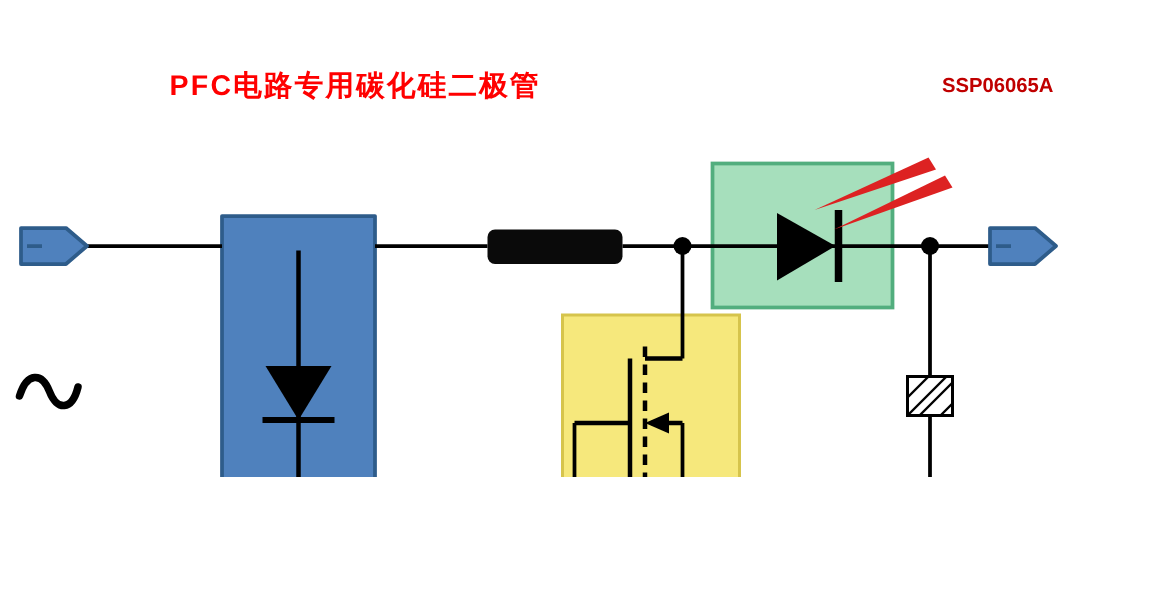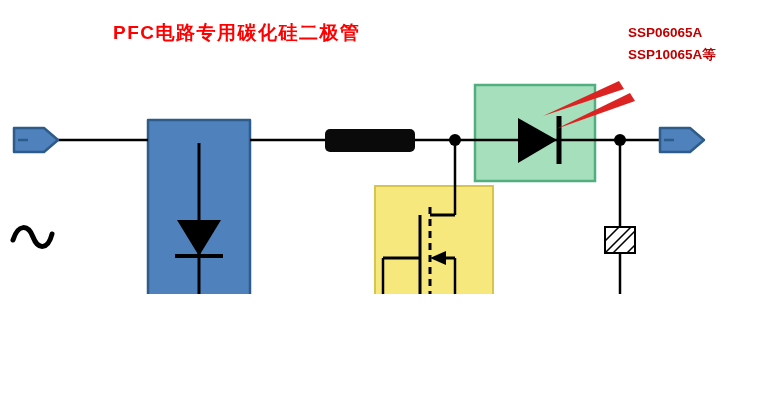--- a/index.html
+++ b/index.html
@@ -2,49 +2,49 @@
 <html><head>
 <meta charset="utf-8">
 <style>
   html,body{margin:0;padding:0;background:#fff;}
   .canvas{
     position:relative;
     width:774px;height:294px;
     background:#ffffff;
     font-family:"Liberation Sans","DejaVu Sans",sans-serif;
     overflow:hidden;
+    margin-top:24px;
   }
   .title{
     position:absolute;left:113px;top:20px;
     font-size:19px;font-weight:bold;color:#FF0000;
     letter-spacing:1.5px;white-space:nowrap;
   }
   .parts{
     position:absolute;left:628px;top:22px;
     font-size:13.5px;font-weight:bold;color:#C00000;
-    line-height:22px;white-space:nowrap;
+    line-height:22px;white-space:nowrap;text-align:center;
   }
   svg{position:absolute;left:0;top:0;}
   .wire{stroke:#000;stroke-width:2.5;fill:none;}
   .sym{stroke:#000;stroke-width:3;fill:none;}
   .blue-border{stroke:#2E5C8A;stroke-width:2.5;stroke-linejoin:round;}
   .green-border{stroke:#52AE7E;stroke-width:2.5;}
   .yellow-border{stroke:#D6C44C;stroke-width:2;}
   .hatch{stroke:#000;stroke-width:1.6;}
 </style>
 </head>
 <body>
 
 <div class="canvas">
 
   <div class="title">PFC电路专用碳化硅二极管</div>
 
   <div class="parts">
     <div>SSP06065A</div>
-    <div>SSP10065A等</div>
   </div>
 
   <svg width="774" height="407" viewBox="0 0 774 407">
 
     <rect x="475" y="85" width="120" height="96" class="green-border" fill="#A6DFBC"></rect>
     <rect x="375" y="186" width="118" height="146" class="yellow-border" fill="#F6E87C"></rect>
 
     <g>
       <rect x="148" y="120" width="102" height="240" class="blue-border" fill="#4F81BD"></rect>
       <line x1="199" y1="143" x2="199" y2="338" class="sym"></line>

